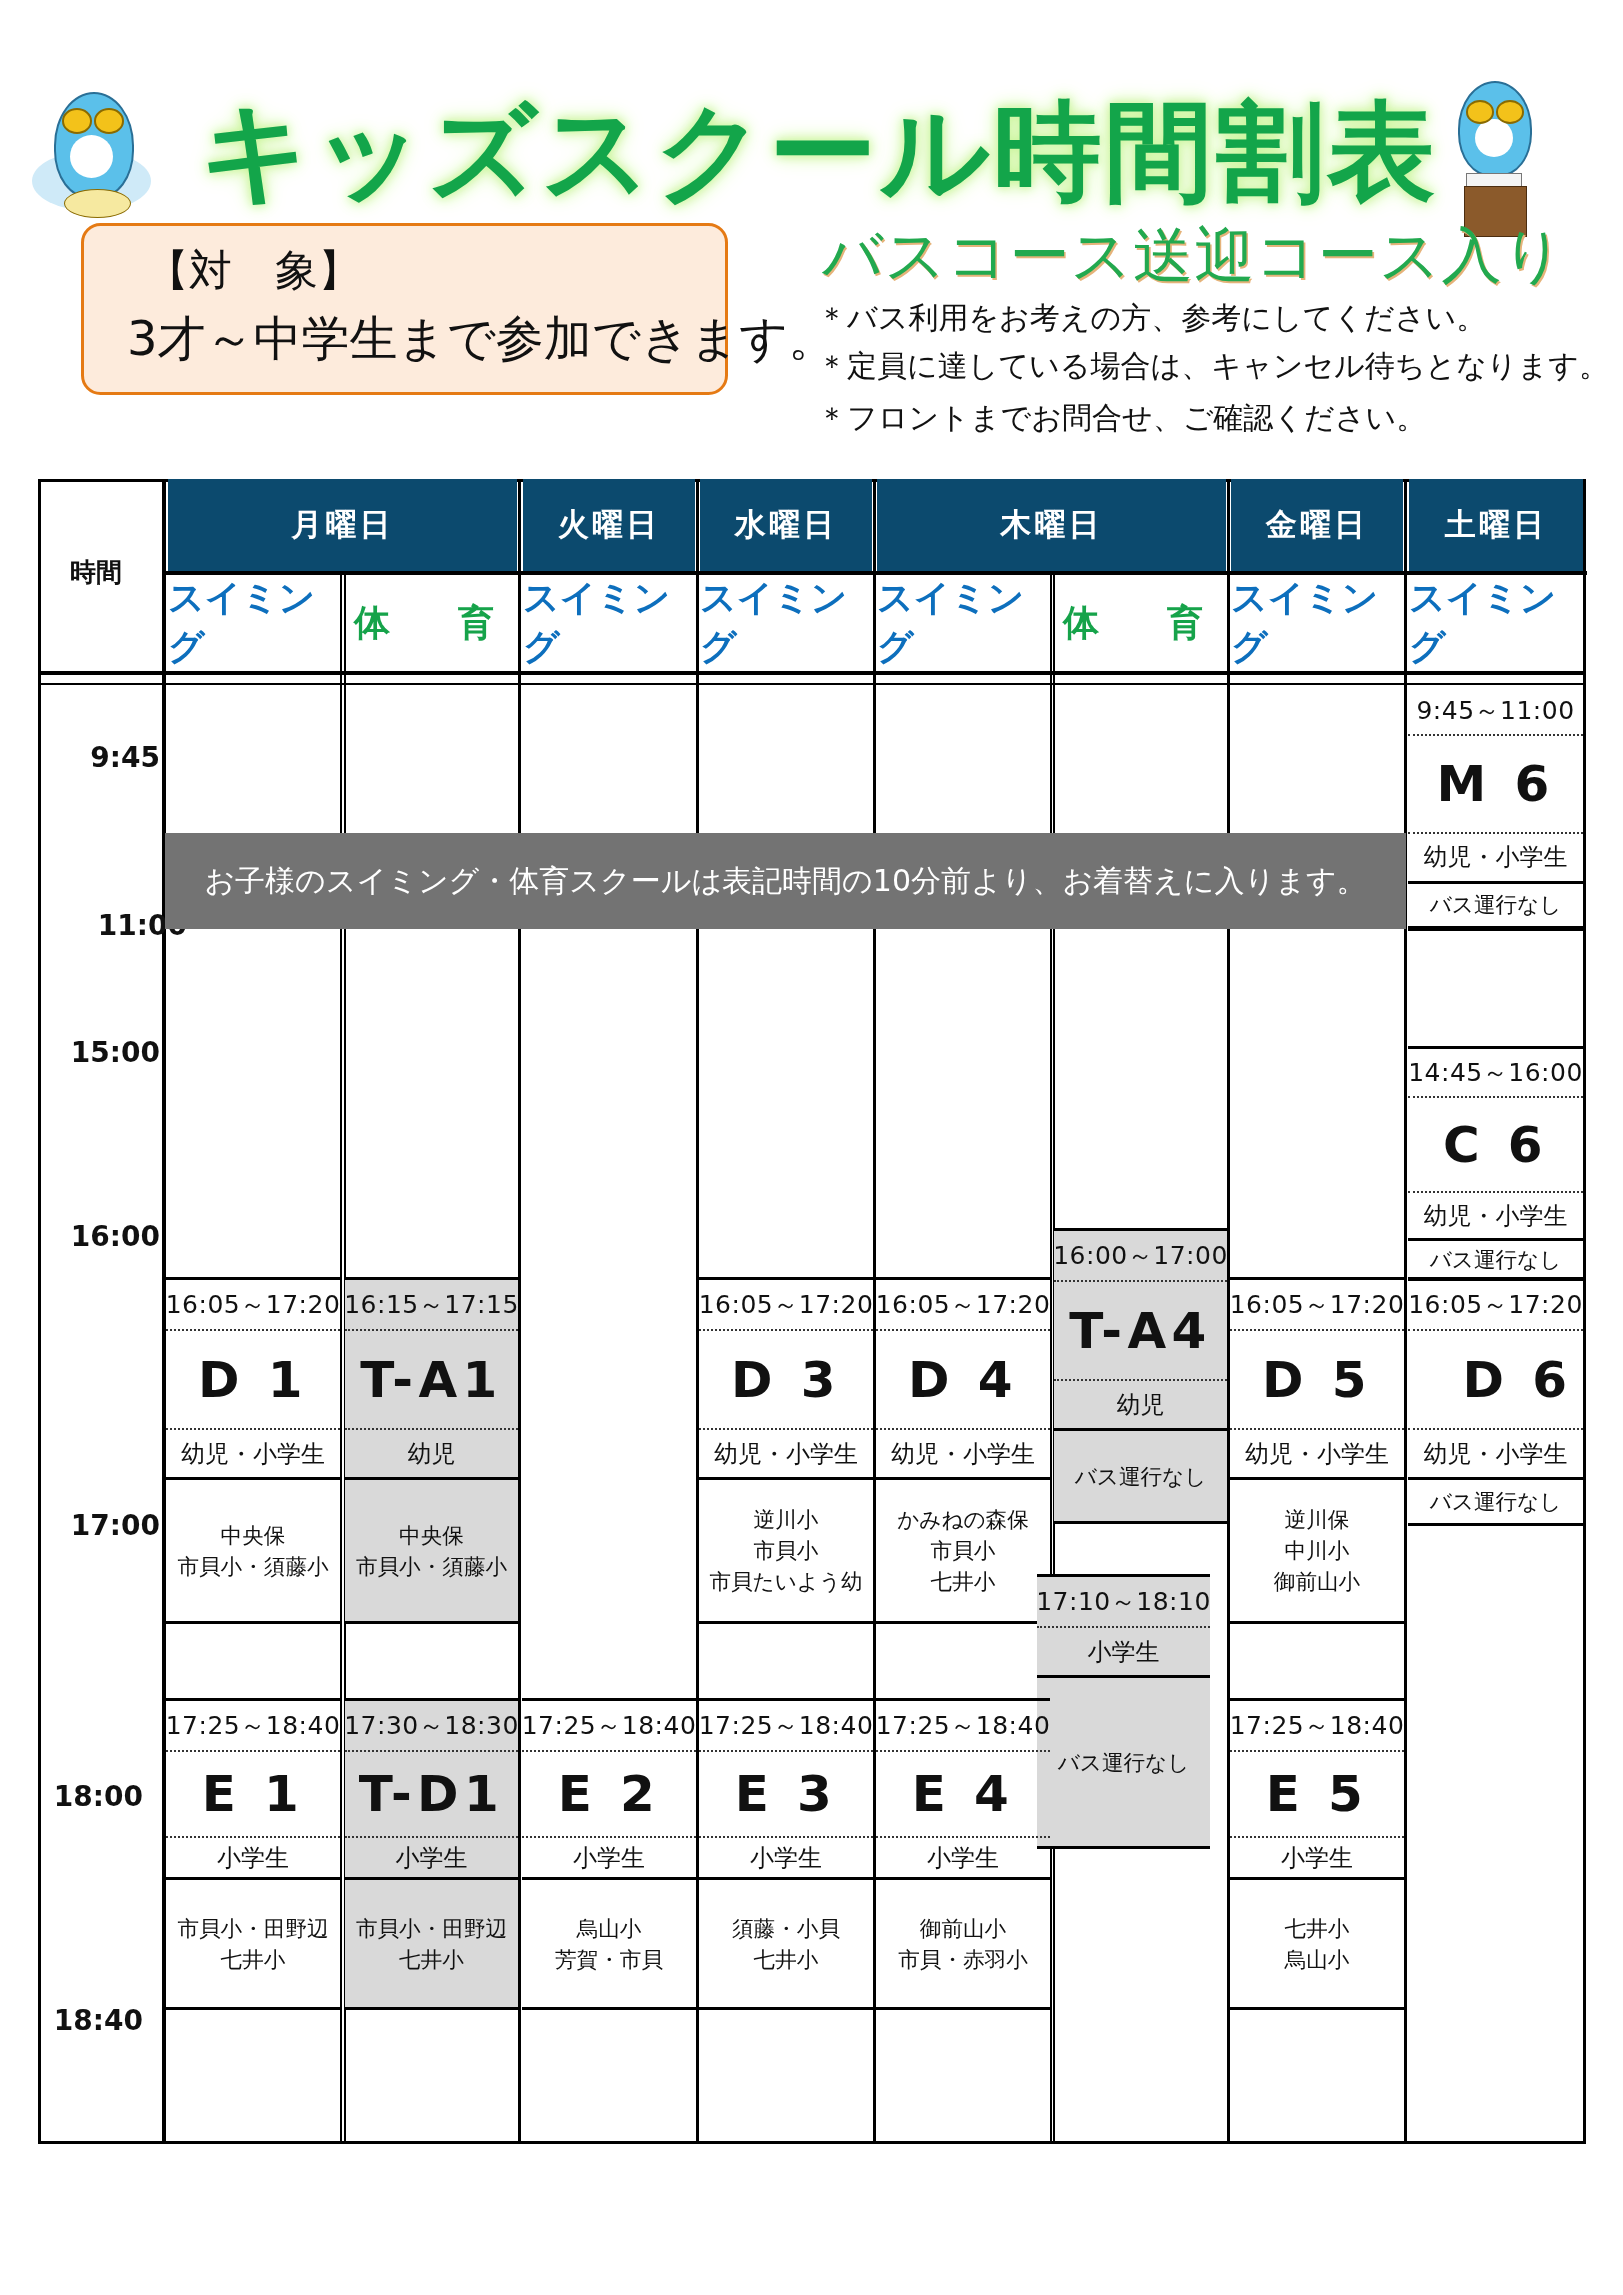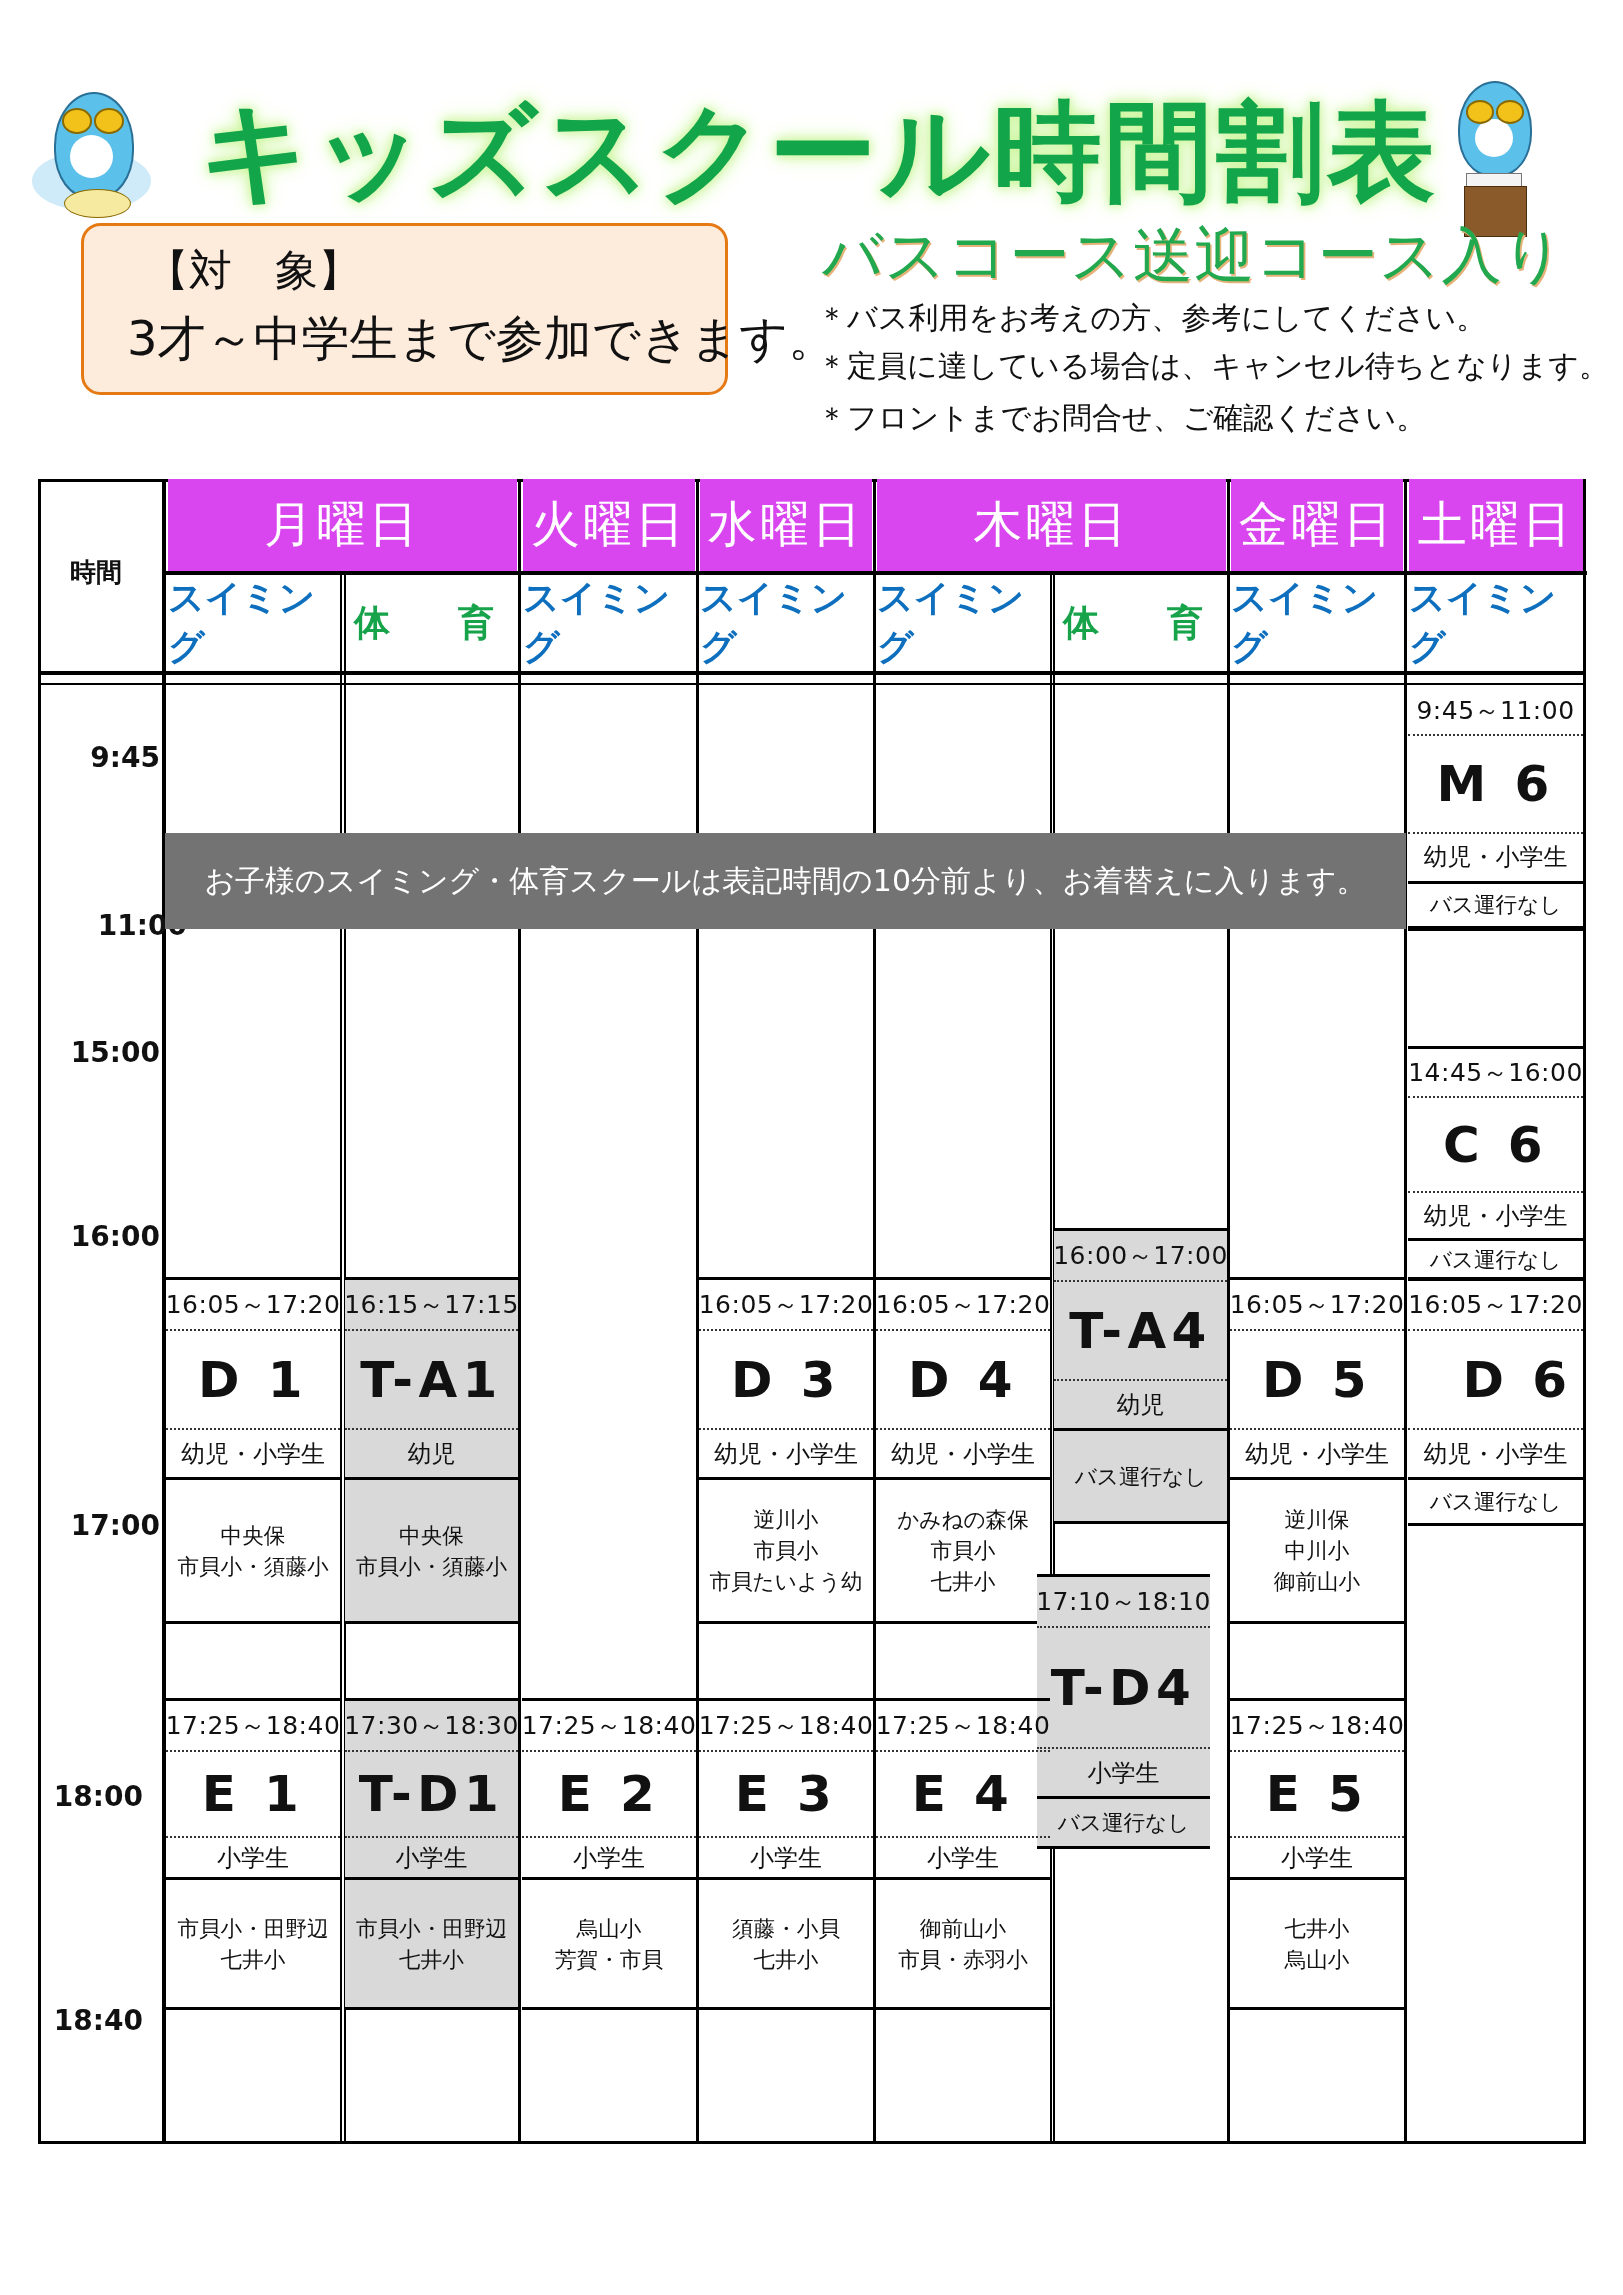--- a/index.html
+++ b/index.html
@@ -16,21 +16,21 @@
   .target-box{left:81px;top:223px;width:647px;height:172px;background:#fdebdc;border:3.8px solid #e57a14;border-radius:19.5px;box-sizing:border-box;}
   .target-title{left:62px;top:16px;font-size:43px;white-space:pre;}
   .target-text{left:43px;top:81px;font-size:48px;white-space:nowrap;}
   
   .subtitle{left:822px;top:216px;font-size:60px;color:#22a94f;white-space:nowrap;text-shadow:1.6px 1.6px 0 #e5b37a;letter-spacing:1.1px;}
   .note{left:817px;font-size:30px;white-space:nowrap;}
   
   .table{left:38px;top:479px;width:1548px;height:1665px;border:3.8px solid #000;box-sizing:border-box;}
   .vline{position:absolute;top:0;background:#000;}
   .hline{position:absolute;background:#000;}
-  .dayhead{position:absolute;top:479px;height:92px;background:#d946ef;color:#fff;font-size:49px;font-weight:normal;display:flex;align-items:center;justify-content:center;letter-spacing:3.2px;}
+  .dayhead{position:absolute;top:479px;height:92px;background:#0c4a6e;color:#fff;font-size:31px;font-weight:bold;display:flex;align-items:center;justify-content:center;letter-spacing:3.2px;}
   .typehead{position:absolute;top:575px;height:96px;display:flex;align-items:center;justify-content:center;font-size:36px;font-weight:bold;}
   .swim{color:#0d6fbd;}
   .pe{color:#16a34a;letter-spacing:16px;}
   .jikan{position:absolute;left:70px;top:555px;font-size:26px;font-weight:bold;}
   .timelbl{position:absolute;width:119px;text-align:right;font-size:28px;font-weight:bold;}
   .banner{position:absolute;left:165px;top:833px;width:1241px;height:96px;background:#737373;color:#fff;font-size:30px;display:flex;align-items:center;justify-content:center;white-space:nowrap;}
   .cell{position:absolute;box-sizing:border-box;border-top:3.2px solid #000;border-bottom:3.2px solid #000;display:flex;flex-direction:column;}
   .cell.gray{background:#d9d9d9;}
   .c-time{height:49px;display:flex;align-items:center;justify-content:center;font-size:25px;white-space:nowrap;border-bottom:2.2px dotted #333;letter-spacing:0.5px;}
   .c-code{display:flex;align-items:center;justify-content:center;font-size:50px;font-weight:bold;letter-spacing:5.4px;border-bottom:2.2px dotted #333;}
@@ -177,21 +177,20 @@
 </div>
 <div class="cell" style="left:1408px;top:1277px;width:175px;height:249px;">
   <div class="c-time">16:05～17:20</div>
   <div class="c-code" style="height:97px;padding-left:44px;">D 6</div>
   <div class="c-age">幼児・小学生</div>
   <div class="c-bus" style="flex:1;">バス運行なし</div>
 </div>
 
 <div class="cell gray" style="left:1037px;top:1574px;width:173px;height:275px;">
   <div class="c-time">17:10～18:10</div>
-  <div class="c-code" style="height:119px;">T-D4</div>
   <div class="c-age">小学生</div>
   <div class="c-bus" style="flex:1;">バス運行なし</div>
 </div>
 
 <div class="cell" style="left:166px;top:1698px;width:174px;height:312px;">
   <div class="c-time">17:25～18:40</div>
   <div class="c-code" style="height:84px;">E 1</div>
   <div class="c-age" style="height:39px;">小学生</div>
   <div class="c-sub" style="flex:1;">市貝小・田野辺
 七井小</div>

